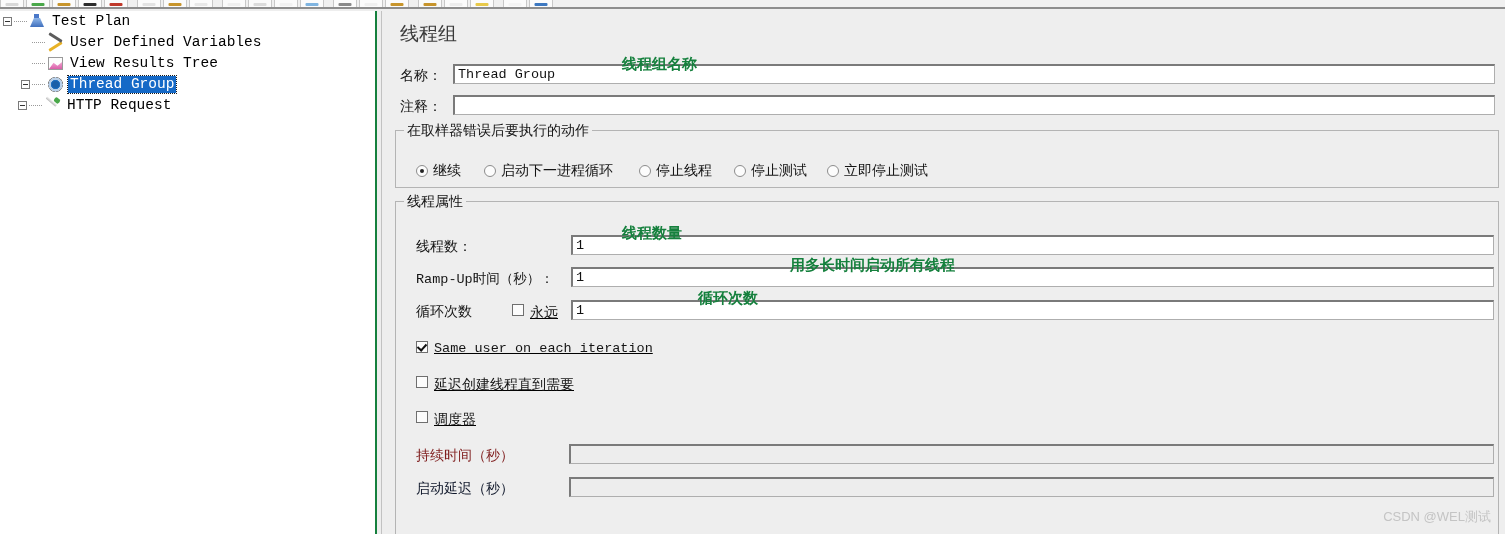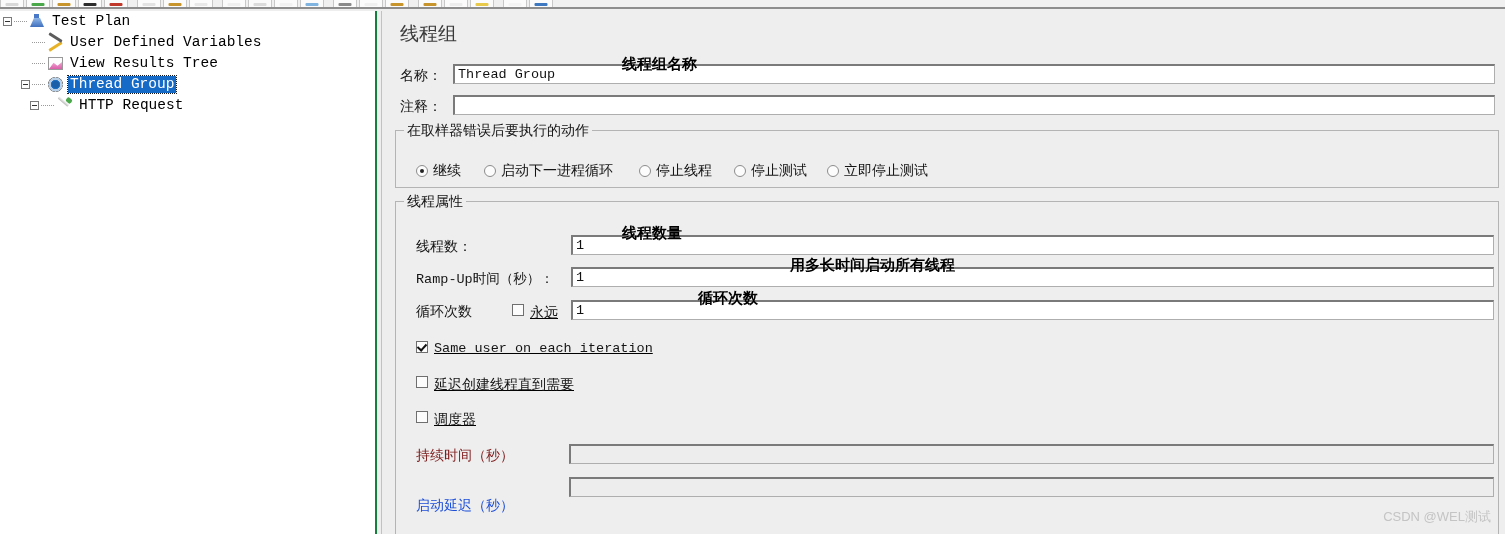--- a/index.html
+++ b/index.html
@@ -175,21 +175,21 @@
     line-height: 18px;
     outline: none;
   }
   .tf.disabled {
     background: #ededed;
     color: #9a9a9a;
   }
 
   .annot {
     position: absolute;
-    color: #000000;
+    color: #15803d;
     font-family: "Liberation Sans", sans-serif;
     font-size: 15px;
     font-weight: 600;
     white-space: nowrap;
     z-index: 6;
     pointer-events: none;
   }
 
   
   .group {
@@ -378,21 +378,21 @@
           <span class="dots"></span>
           <span class="ticon ico-chart"></span>
           <span class="tlabel">View Results Tree</span>
         </div>
         <div class="tree-row" style="padding-left: 21px;">
           <span class="handle"></span>
           <span class="dots"></span>
           <span class="ticon ico-gear"></span>
           <span class="tlabel selected">Thread Group</span>
         </div>
-        <div class="tree-row" style="padding-left: 30px;">
+        <div class="tree-row" style="padding-left: 18px;">
           <span class="handle"></span>
           <span class="dots"></span>
           <span class="ticon ico-pipette"></span>
           <span class="tlabel">HTTP Request</span>
         </div>
       </div>
   </div>
 
   <div class="vdiv"></div>
 
@@ -460,21 +460,21 @@
         </div>
 
         <div class="cb-item" style="left:20px;top:209px;">
           <span class="cbox"></span>
           <span class="row-label">调度器</span>
         </div>
 
         <div class="row-label" style="position:absolute;left:20px;top:245px;color:#7f1d1d;">持续时间（秒）</div>
         <input class="tf disabled" style="position: absolute; left: 173px; top: 242px; width: 925px; height: 20px;" disabled="" value="">
 
-        <div class="row-label" style="position:absolute;left:20px;top:295px;color:#1d4ed8;">启动延迟（秒）</div>
+        <div class="row-label" style="position:absolute;left:20px;top:278px;color:#0f172a;">启动延迟（秒）</div>
         <input class="tf disabled" style="position: absolute; left: 173px; top: 275px; width: 925px; height: 20px;" disabled="" value="">
       </div>
 
       <div class="watermark">CSDN @WEL测试</div>
     </div>
   </div>
 
   <div id="annot-host">
       <div class="annot" style="left: 622px; top: 55px;">线程组名称</div>
       <div class="annot" style="left: 622px; top: 224px;">线程数量</div>

